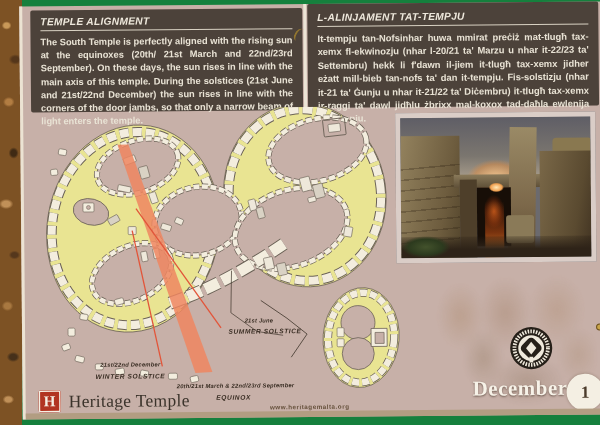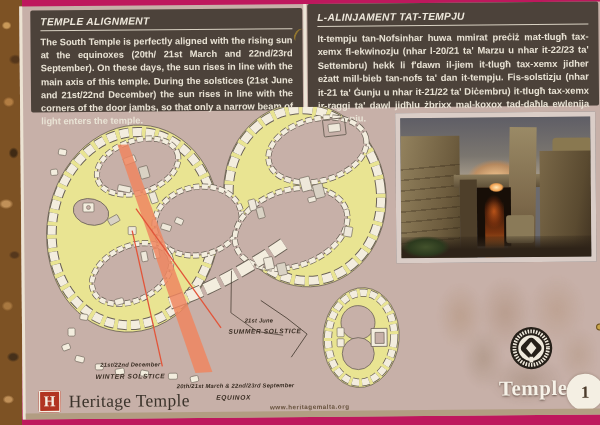--- a/index.html
+++ b/index.html
@@ -1,16 +1,16 @@
 <!DOCTYPE html>
 <html><head>
 <meta charset="utf-8">
 <style>
   html,body{margin:0;padding:0;background:#17110b;font-family:"Liberation Sans",sans-serif;}
-  .stage{position:relative;width:600px;height:425px;background:#be185d;overflow:hidden;}
+  .stage{position:relative;width:600px;height:425px;background:#15803d;overflow:hidden;}
 
   
   .rock-strip{position:absolute;left:0;top:0;width:22px;height:425px;z-index:1;
     background-color:#7d5224;
     background-image:
       radial-gradient(7px 6px at 30% 6%,  #c89858 40%, transparent 70%),
       radial-gradient(9px 7px at 70% 14%, #55361a 40%, transparent 75%),
       radial-gradient(8px 7px at 40% 24%, #b27d42 40%, transparent 72%),
       radial-gradient(7px 8px at 62% 36%, #3f2a14 40%, transparent 72%),
       radial-gradient(10px 7px at 28% 48%,#c09058 40%, transparent 72%),
@@ -282,18 +282,18 @@
       <rect x="-2" y="9" width="4" height="6" fill="#efe9dc"></rect>
     </svg>
     <div class="screw"></div>
 
     <div class="brand">
       <div class="brand-logo">H</div>
       <div class="brand-name">Heritage Temple</div>
     </div>
     <div class="website">www.heritagemalta.org</div>
 
-    <div class="site-name">Temple</div>
+    <div class="site-name">December</div>
     <div class="number-circle">1</div>
 
     <div class="sign-bottom-frame"></div>
   </div>
 </div>
 
 </body></html>

